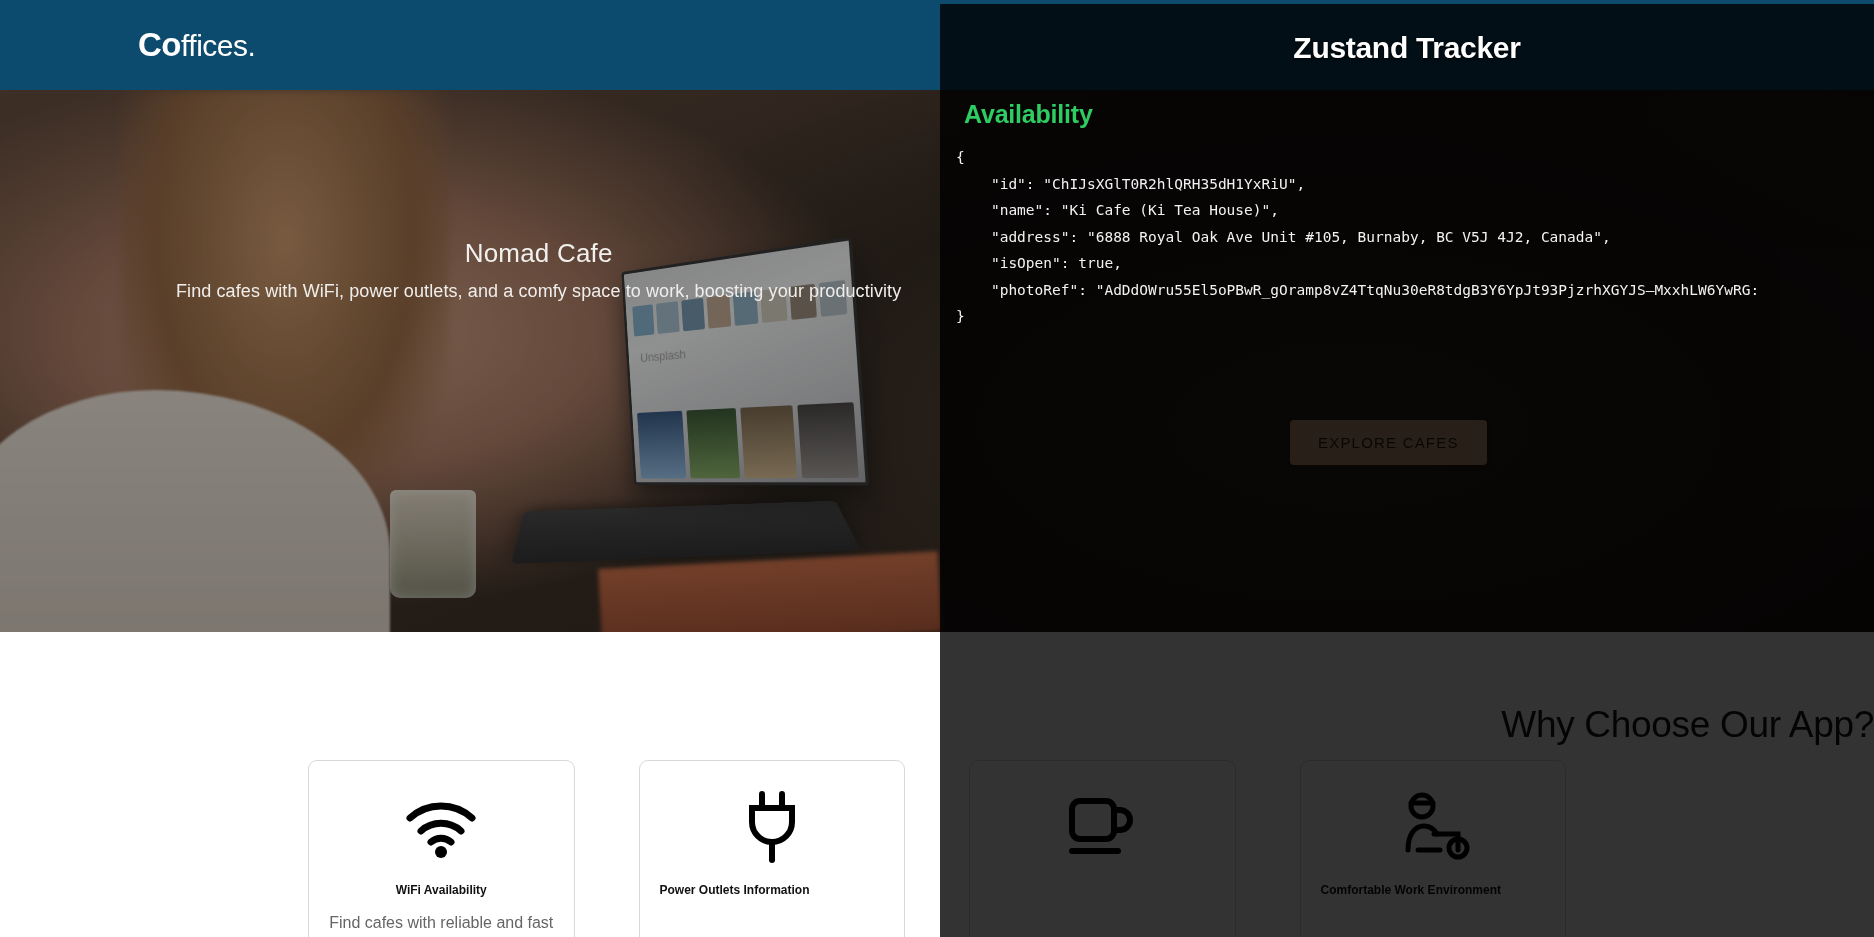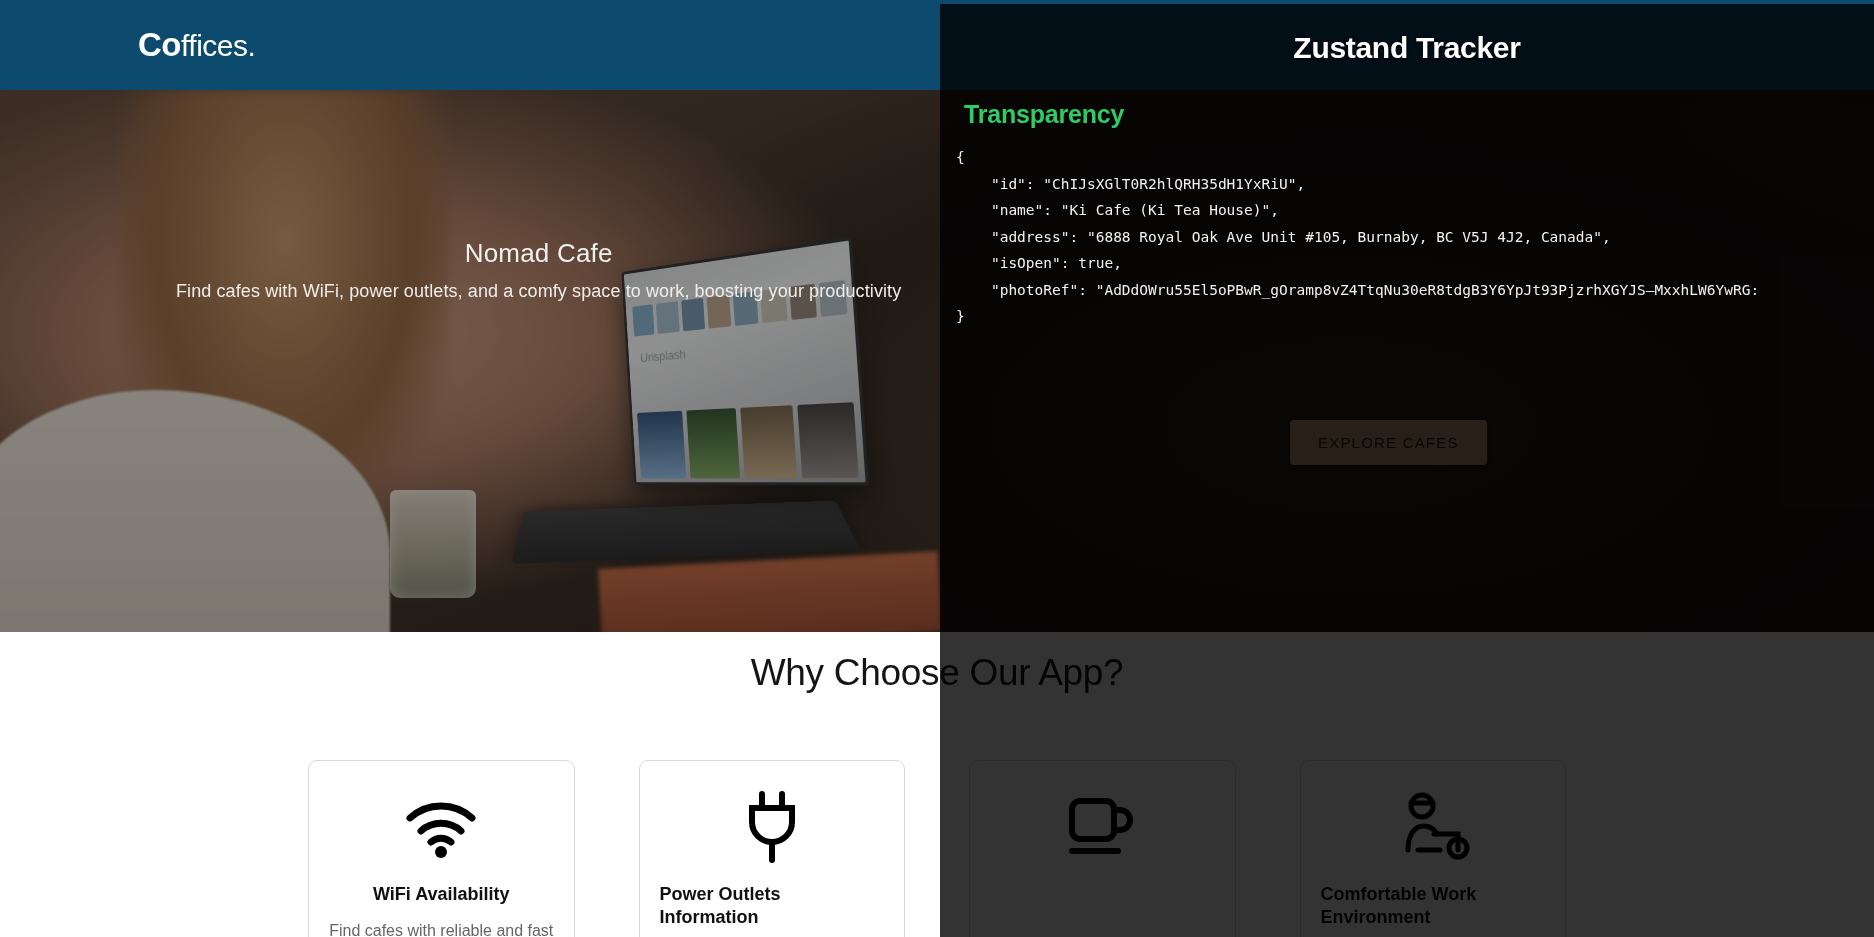--- a/index.html
+++ b/index.html
@@ -126,37 +126,37 @@
     cursor:pointer;
     box-shadow:0 2px 6px rgba(0,0,0,.35);
   }
 
   
   .features {
     position:absolute; top:632px; left:0; width:1874px; height:305px;
     background:#ffffff;
   }
   .features-title {
-    text-align:center; margin-top:20px;
+    text-align:right; margin-top:72px;
     font-size:37px; font-weight:400; color:#151515; letter-spacing:-.3px;
   }
   .cards {
     position:absolute; top:128px; left:0; width:1874px;
     display:flex; gap:64px; padding:0 308px;
   }
   .card {
     flex:1 1 0; min-width:0;
     border:1px solid #d8d8d8; border-radius:9px;
     background:#ffffff;
     padding:26px 20px 24px 20px;
     text-align:center; height:260px;
   }
   .card-icon { height:82px; display:flex; align-items:center; justify-content:center; }
   .card-title {
-    font-size:18px; font-weight:bold; color:#111111;
+    font-size:12px; font-weight:bold; color:#111111;
     margin-top:14px; line-height:1.25;
   }
   .card-desc { font-size:16px; color:#656565; margin-top:14px; line-height:1.4; }
   .card.left-align .card-title, .card.left-align .card-desc { text-align:left; }
 
   
   .overlay {
     position:absolute; top:4px; left:940px; width:1059px; height:937px;
     background:rgba(0,0,0,.80);
     z-index:20;
@@ -308,21 +308,21 @@
           <div class="card-desc"></div>
         </div>
 
       </div>
     </div>
   </div>
 
   <div class="overlay">
     <div class="overlay-title">Zustand Tracker</div>
     <button class="overlay-close">✖</button>
-    <div class="store-label">Transparency</div>
+    <div class="store-label">Availability</div>
     <pre class="store-json">{
     "id": "ChIJsXGlT0R2hlQRH35dH1YxRiU",
     "name": "Ki Cafe (Ki Tea House)",
     "address": "6888 Royal Oak Ave Unit #105, Burnaby, BC V5J 4J2, Canada",
     "isOpen": true,
     "photoRef": "AdDdOWru55El5oPBwR_gOramp8vZ4TtqNu30eR8tdgB3Y6YpJt93PjzrhXGYJS—MxxhLW6YwRG:
 }</pre>
   </div>
 
 </div>

